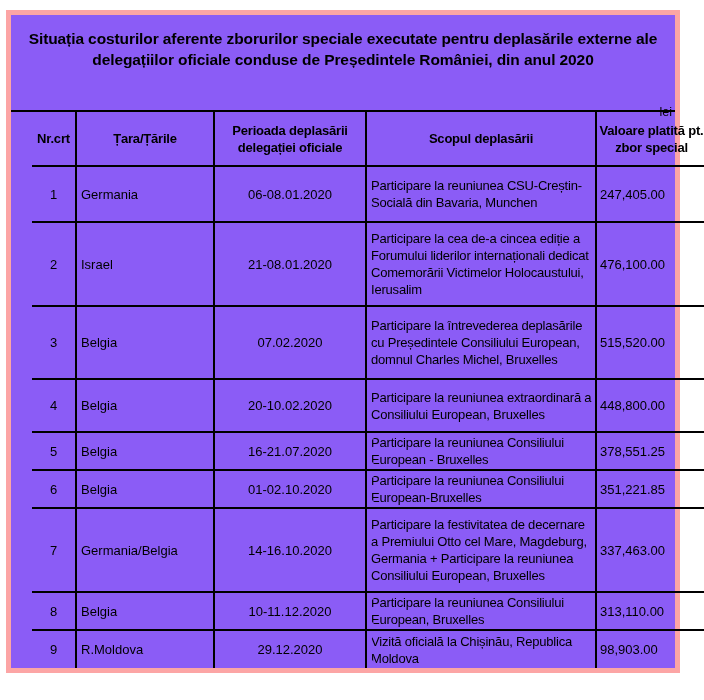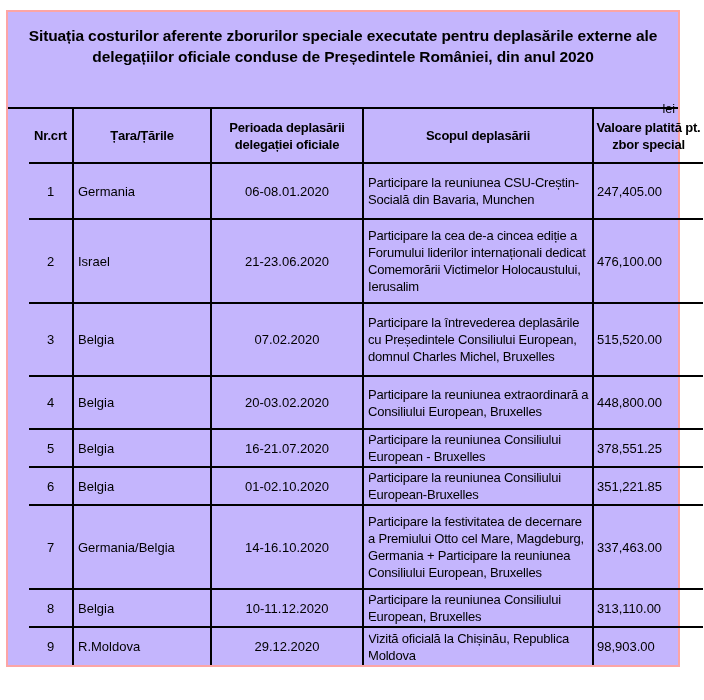--- a/index.html
+++ b/index.html
@@ -17,22 +17,22 @@
     width: 704px;
     height: 700px;
     background: #fff;
     overflow: hidden;
   }
   .doc {
     position: absolute;
     left: 6px;
     top: 10px;
     width: 674px;
-    border: 2px solid #fca5a5;
-    background: #c4b5fd;
+    border: 5px solid #fca5a5;
+    background: #8b5cf6;
     box-sizing: border-box;
   }
   .title-block {
     height: 97px;
     border-bottom: 2px solid #000;
     box-sizing: border-box;
     display: flex;
     flex-direction: column;
     justify-content: space-between;
   }
@@ -134,35 +134,35 @@
         <tr class="h-r0">
           <td class="nr">1</td>
           <td class="tara">Germania</td>
           <td class="per">06-08.01.2020</td>
           <td class="scop">Participare la reuniunea CSU-Creștin-Socială din Bavaria, Munchen</td>
           <td class="val">247,405.00</td>
         </tr>
         <tr class="h-r1">
           <td class="nr">2</td>
           <td class="tara">Israel</td>
-          <td class="per">21-23.06.2020</td>
+          <td class="per">21-08.01.2020</td>
           <td class="scop">Participare la cea de-a cincea ediție a Forumului liderilor internaționali dedicat Comemorării Victimelor Holocaustului, Ierusalim</td>
           <td class="val">476,100.00</td>
         </tr>
         <tr class="h-r2">
           <td class="nr">3</td>
           <td class="tara">Belgia</td>
           <td class="per">07.02.2020</td>
           <td class="scop">Participare la întrevederea deplasările cu Președintele Consiliului European, domnul Charles Michel, Bruxelles</td>
           <td class="val">515,520.00</td>
         </tr>
         <tr class="h-r3">
           <td class="nr">4</td>
           <td class="tara">Belgia</td>
-          <td class="per">20-03.02.2020</td>
+          <td class="per">20-10.02.2020</td>
           <td class="scop">Participare la reuniunea extraordinară a Consiliului European, Bruxelles</td>
           <td class="val">448,800.00</td>
         </tr>
         <tr class="h-r4">
           <td class="nr">5</td>
           <td class="tara">Belgia</td>
           <td class="per">16-21.07.2020</td>
           <td class="scop">Participare la reuniunea Consiliului European - Bruxelles</td>
           <td class="val">378,551.25</td>
         </tr>

